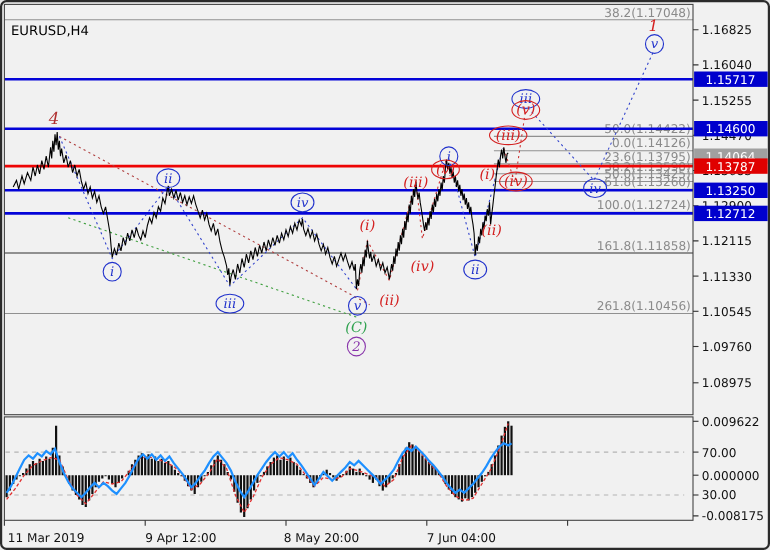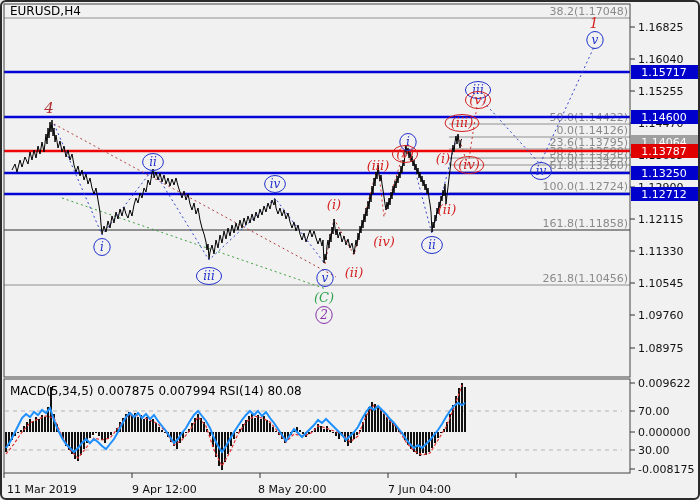--- a/index.html
+++ b/index.html
@@ -1,19 +1,19 @@
 <!DOCTYPE html>
 <html><head>
 <meta charset="utf-8">
 <style>
   html,body{margin:0;padding:0;background:#e8e8e8;}
   #app{position:relative;width:700px;height:500px;background:#f1f1f1;border:2px solid #2a2a2a;border-radius:6px;box-sizing:border-box;overflow:hidden;font-family:"DejaVu Sans","Liberation Sans",sans-serif;}
   #chart-svg{position:absolute;left:0;top:0;}
   .overlay-label{position:absolute;color:#000;font-size:12px;white-space:nowrap;}
-  #symbol-label{left:8px;top:2px;}
+  #symbol-label{left:8px;top:19px;}
   #macd-header{left:8px;top:382px;}
   text{font-family:"DejaVu Sans","Liberation Sans",sans-serif;}
   .wave{font-family:"DejaVu Serif","Liberation Serif",serif;font-style:italic;}
 </style>
 </head>
 <body>
 
 <div id="app">
   <svg id="chart-svg" width="700" height="500">
       <line x1="2" y1="16" x2="628" y2="16" stroke="#909090" stroke-width="1"></line>
@@ -296,14 +296,13 @@
       <line x1="130" y1="471" x2="130" y2="476" stroke="#333" stroke-width="1"></line>
       <line x1="258" y1="471" x2="258" y2="476" stroke="#333" stroke-width="1"></line>
       <line x1="386" y1="471" x2="386" y2="476" stroke="#333" stroke-width="1"></line>
       <line x1="514" y1="471" x2="514" y2="476" stroke="#333" stroke-width="1"></line>
       <text x="5" y="491" font-size="11" fill="#111">11 Mar 2019</text>
       <text x="130" y="491" font-size="11" fill="#111">9 Apr 12:00</text>
       <text x="256" y="491" font-size="11" fill="#111">8 May 20:00</text>
       <text x="386" y="491" font-size="11" fill="#111">7 Jun 04:00</text>
     </svg>
   <div class="overlay-label" id="symbol-label">EURUSD,H4</div>
-  <div class="overlay-label" id="macd-header">MACD(5,34,5) 0.007875 0.007994 RSI(14) 80.08</div>
 </div>
 
 </body></html>

